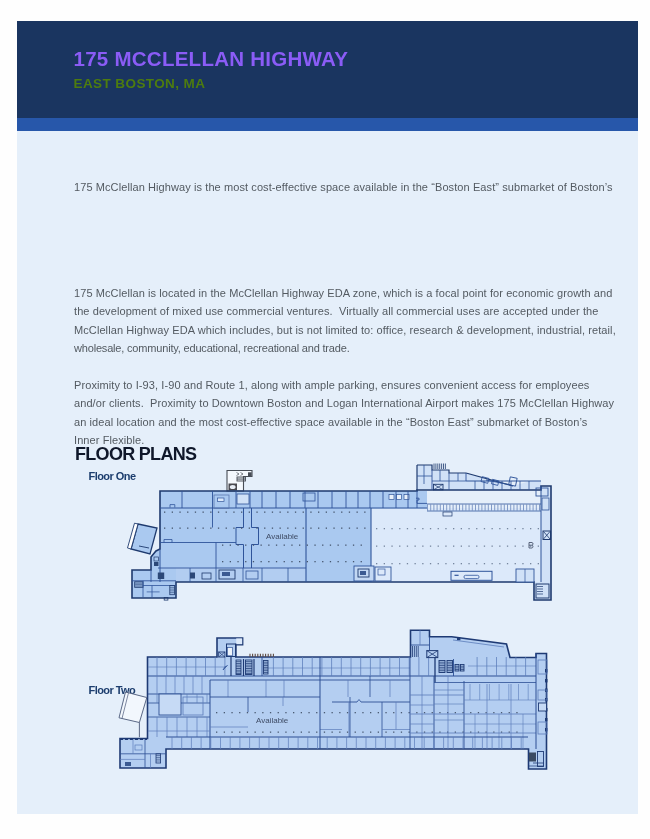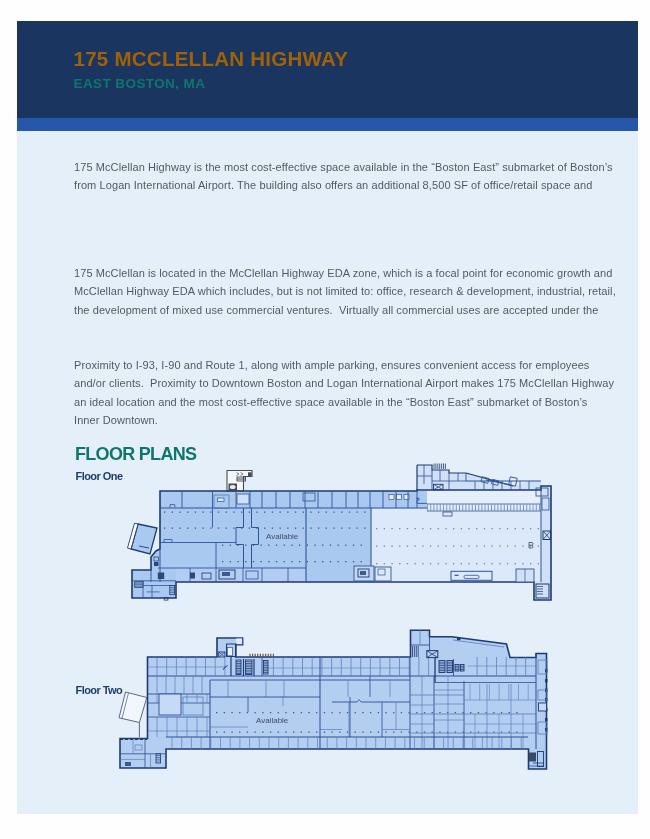--- a/index.html
+++ b/index.html
@@ -1,55 +1,55 @@
 <!DOCTYPE html>
 <html><head><meta charset="utf-8">
 <style>
   html,body { margin:0; padding:0; }
   body { width:650px; height:839px; position:relative; background:#fefefe;
          font-family:"Liberation Sans", sans-serif; overflow:hidden; }
   .panel { position:absolute; left:17px; top:131px; width:621px; height:683px; background:#e5effa; }
   .navy { position:absolute; left:17px; top:21px; width:621px; height:97px; background:#1a3560; }
   .stripe { position:absolute; left:17px; top:118px; width:621px; height:13px; background:#2757aa; }
-  .title { position:absolute; left:73.5px; top:46.5px; color:#a16207; font-size:20.5px; font-weight:bold; letter-spacing:0.26px; }
-  .subtitle { position:absolute; left:73.5px; top:75.5px; color:#0f766e; font-size:13.5px; font-weight:bold; letter-spacing:0.41px; }
-  .body { position:absolute; left:74px; color:#535a61; font-size:11px; }
+  .title { position:absolute; left:73.5px; top:46.5px; color:#8b5cf6; font-size:20.5px; font-weight:bold; letter-spacing:0.26px; }
+  .subtitle { position:absolute; left:73.5px; top:75.5px; color:#4d7c0f; font-size:13.5px; font-weight:bold; letter-spacing:0.41px; }
+  .body { position:absolute; left:74px; color:#535a61; font-size:11px;margin-top:20px; }
   .body div { white-space:nowrap; height:18.3px; letter-spacing:0.09px; }
-  .fp { position:absolute; left:75px; top:444px; color:#0f766e; font-size:18px; font-weight:bold; letter-spacing:-0.7px; }
-  .flabel { position:absolute; color:#1d3e6e; font-size:11px; font-weight:bold; letter-spacing:-0.55px; }
+  .fp { position:absolute; left:75px; top:444px; color:#0f172a; font-size:18px; font-weight:bold; letter-spacing:-0.7px; }
+  .flabel { position:absolute; color:#1d3e6e; font-size:11px; font-weight:bold; letter-spacing:-0.55px;margin-left:13px; }
   svg { position:absolute; left:0; top:0; }
 </style></head>
 <body>
 
 <div class="navy"></div>
 
 <div class="stripe"></div>
 
 <div class="panel"></div>
 
 <div class="title">175 MCCLELLAN HIGHWAY</div>
 
 <div class="subtitle">EAST BOSTON, MA</div>
 
 <div class="body" style="top:161px">
 <div>175 McClellan Highway is the most cost-effective space available in the “Boston East” submarket of Boston’s</div>
-<div>from Logan International Airport. The building also offers an additional 8,500 SF of office/retail space and</div>
 </div>
 
 <div class="body" style="top:267px">
 <div>175 McClellan is located in the McClellan Highway EDA zone, which is a focal point for economic growth and</div>
+<div>the development of mixed use commercial ventures.&nbsp; Virtually all commercial uses are accepted under the</div>
 <div>McClellan Highway EDA which includes, but is not limited to: office, research &amp; development, industrial, retail,</div>
-<div>the development of mixed use commercial ventures.&nbsp; Virtually all commercial uses are accepted under the</div>
+<div style="letter-spacing:-0.18px">wholesale, community, educational, recreational and trade.</div>
 </div>
 
 <div class="body" style="top:359px">
 <div>Proximity to I-93, I-90 and Route 1, along with ample parking, ensures convenient access for employees</div>
 <div>and/or clients.&nbsp; Proximity to Downtown Boston and Logan International Airport makes 175 McClellan Highway</div>
 <div>an ideal location and the most cost-effective space available in the “Boston East” submarket of Boston’s</div>
-<div>Inner Downtown.</div>
+<div>Inner Flexible.</div>
 </div>
 
 <div class="fp">FLOOR PLANS</div>
 
 <div class="flabel" style="left:75.5px; top:470px;">Floor One</div>
 
 <div class="flabel" style="left:75.5px; top:684px;">Floor Two</div>
 
 <svg width="650" height="839" viewBox="0 0 650 839">
 <path d="M371,508 L541,508 L541,582 L371,582 Z" fill="#dce9fa"></path>

